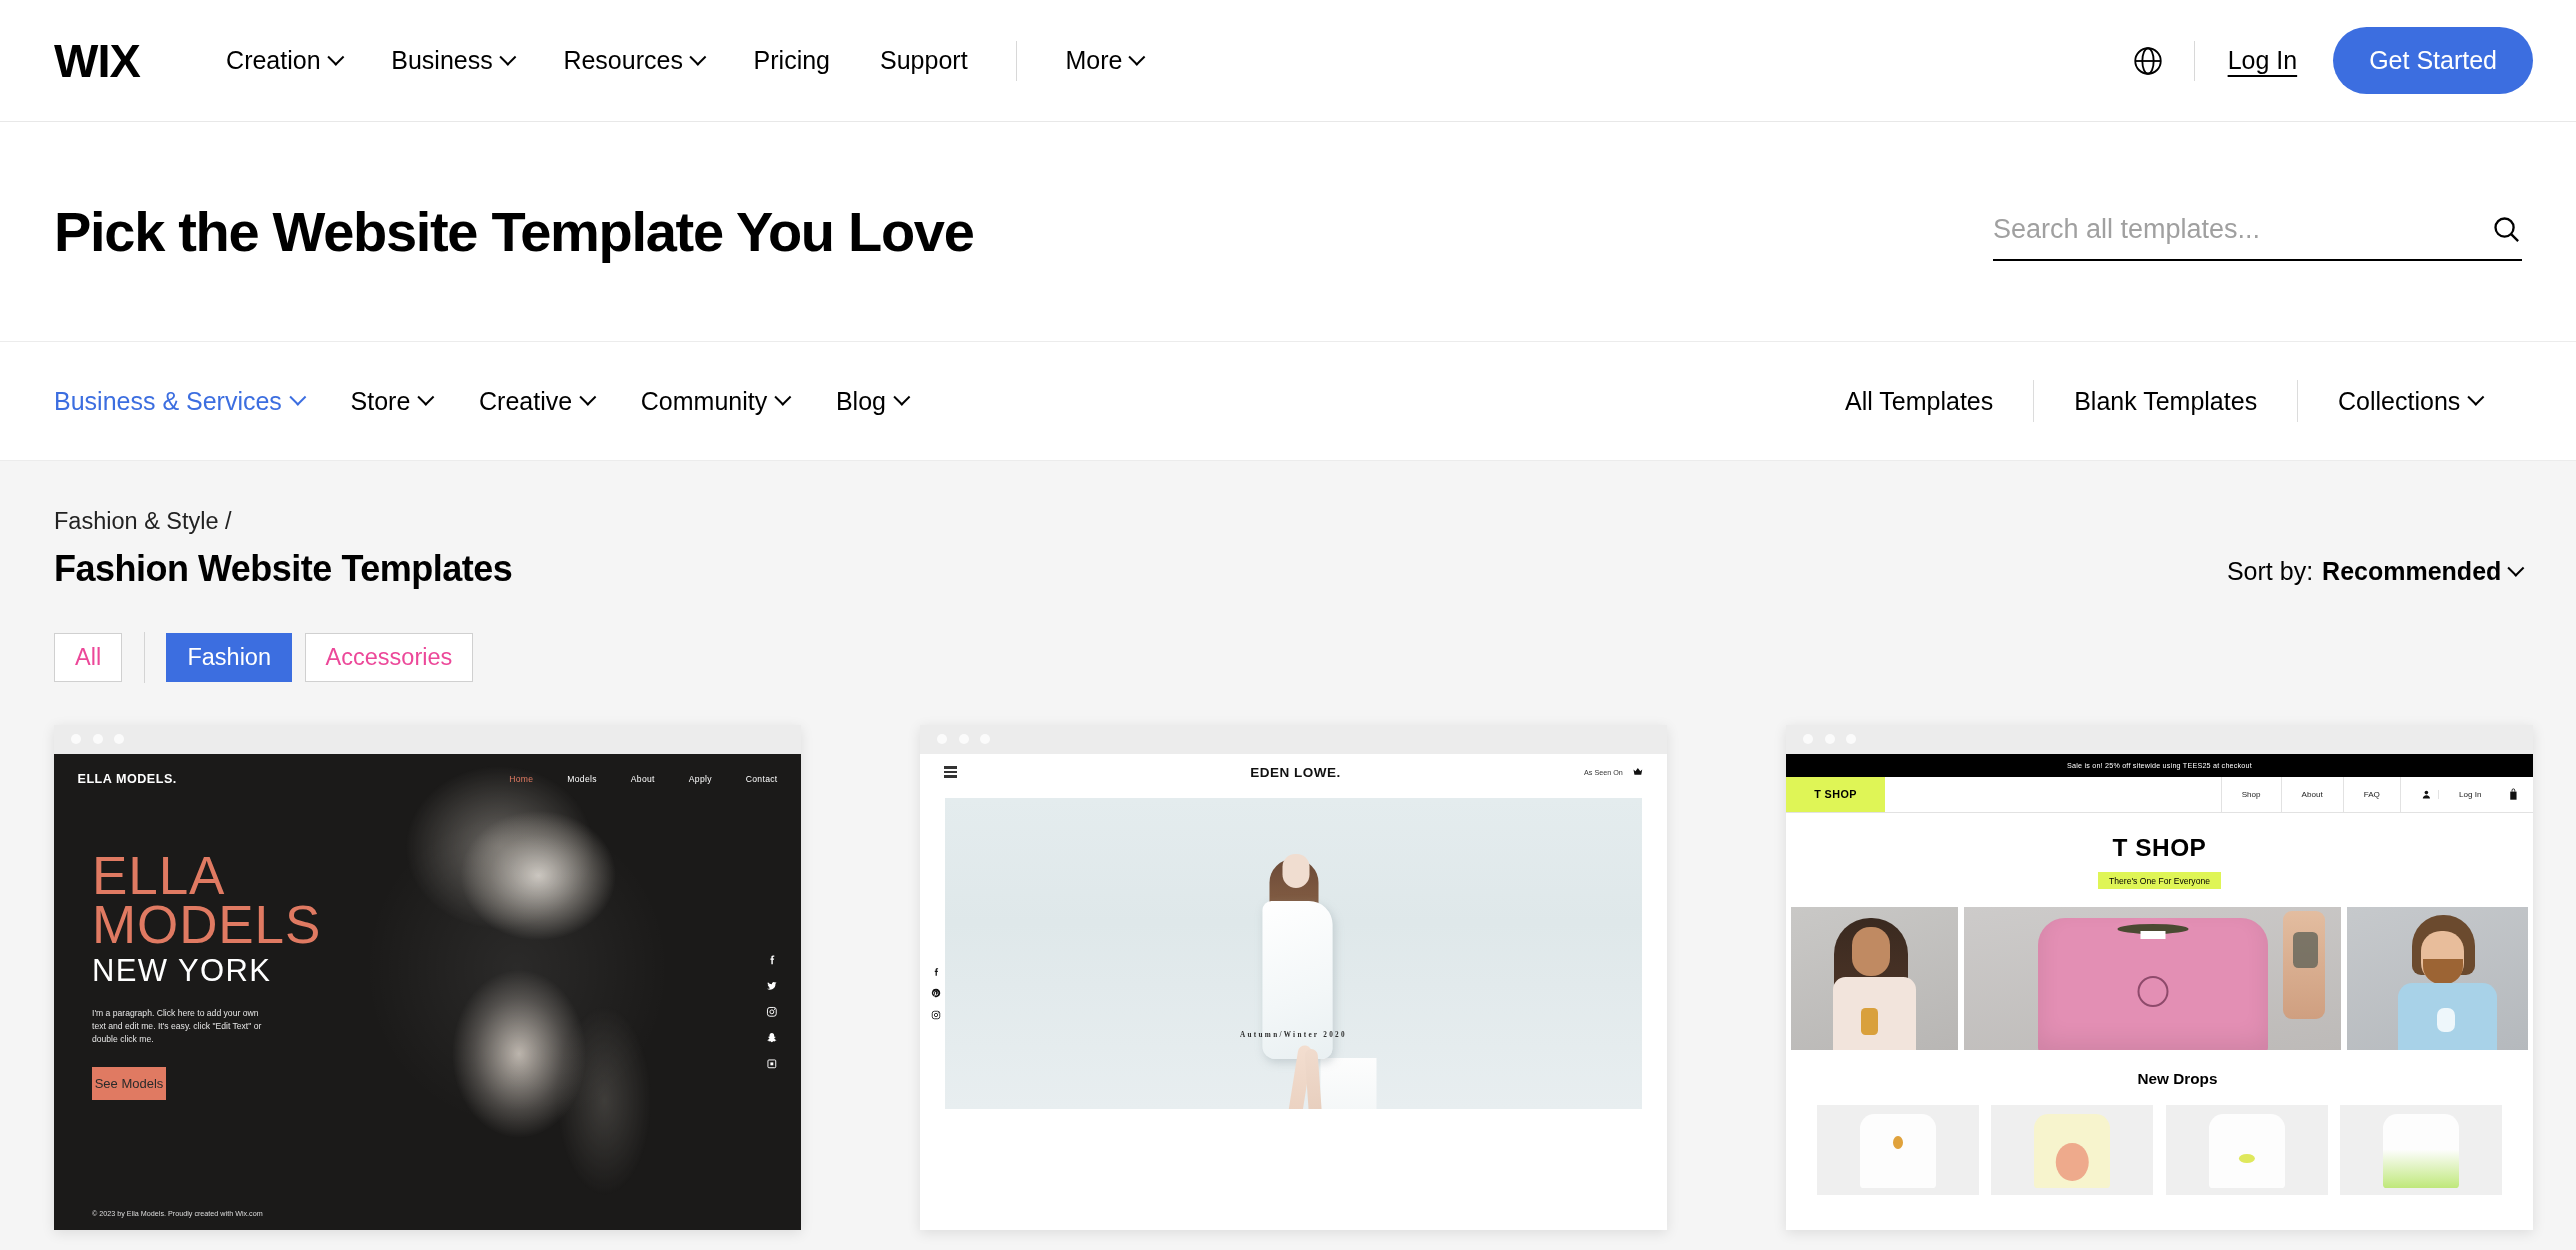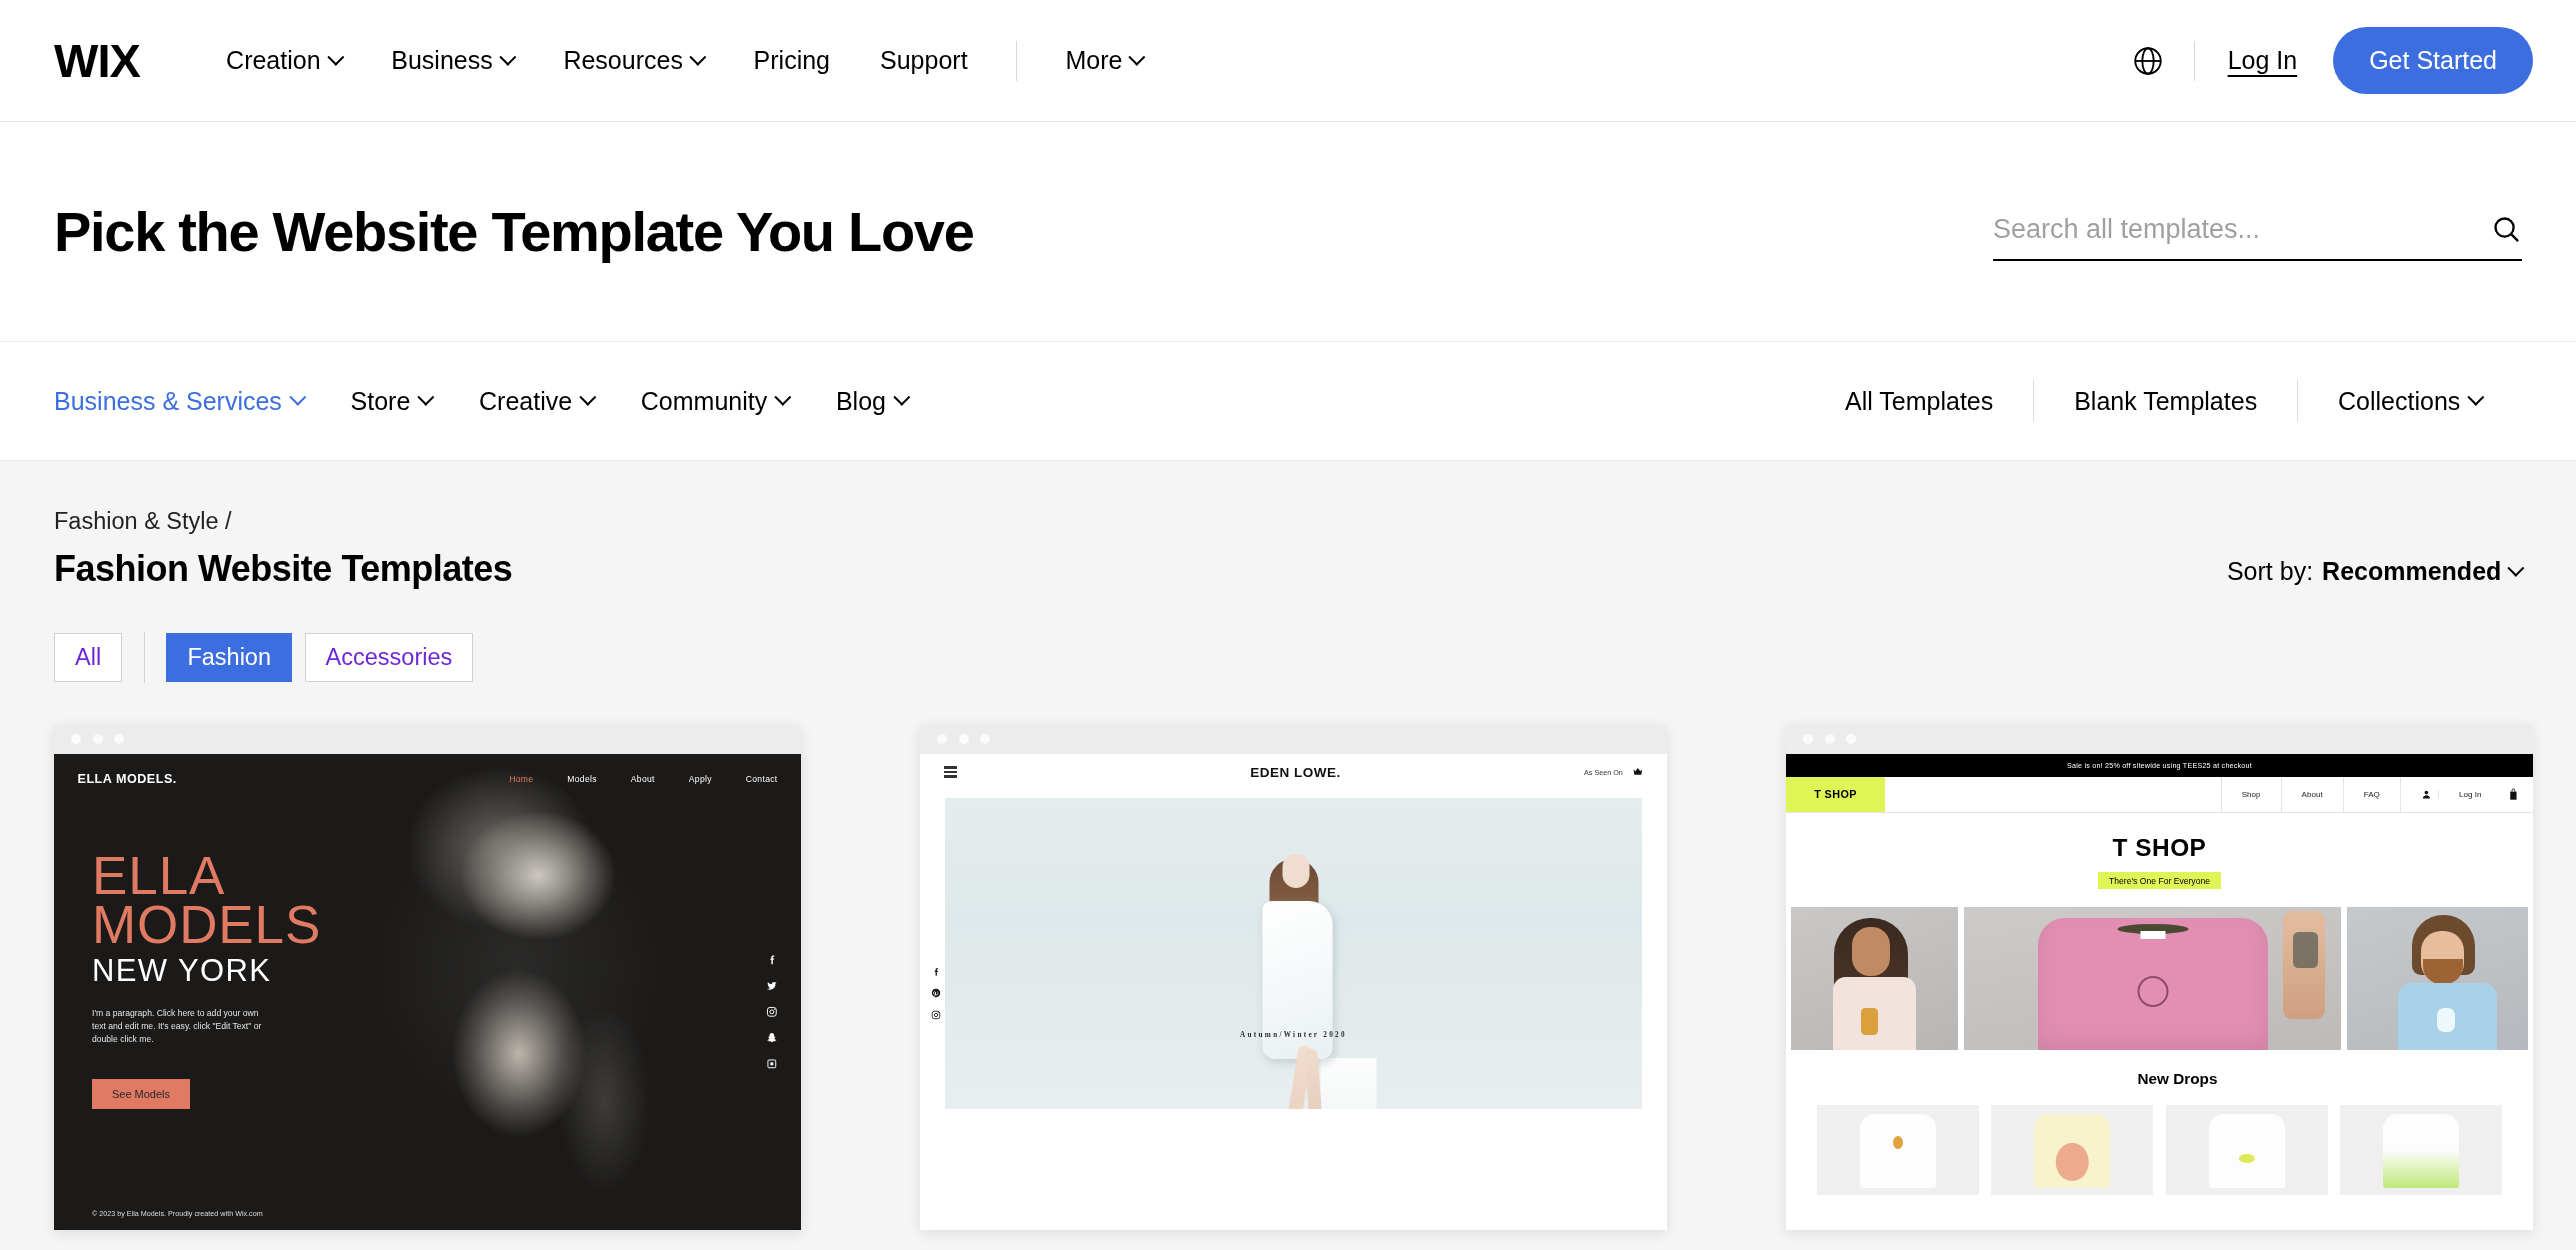--- a/index.html
+++ b/index.html
@@ -182,21 +182,21 @@
   .chips {
     display: flex;
     align-items: center;
     margin-top: 42px;
     gap: 0;
   }
   .chip {
     border: 0.9px solid #d0d0d0;
     background: #fff;
     font-size: 23.5px;
-    color: #6d28d9;
+    color: #ec4899;
     padding: 10px 20px;
     cursor: pointer;
     font-family: "Liberation Sans", sans-serif;
     white-space: nowrap;
   }
   .chip.active {
     background: #3c6ee0;
     border-color: #3c6ee0;
     color: #fff;
   }
@@ -257,22 +257,22 @@
   }
   .ella-text { position:absolute; left:38px; top: 97px; z-index:3; }
   .ella-h1 {
     color:#e07a62; font-size: 53px; line-height: .93;
     font-weight: 400; letter-spacing: 0.9px;
     font-family: "Liberation Sans", sans-serif;
   }
   .ella-sub { color:#fff; font-size: 31px; letter-spacing: 1.4px; margin-top: 3.6px; }
   .ella-p { color:#e6e6e6; font-size: 8.6px; line-height: 1.55; margin-top: 18px; width: 181px; }
   .ella-btn {
-    margin-top: 32px; background:#e07a62; color:#2a2a2a;
-    font-size: 11px; padding: 9px 0; width: 98px; text-align:center;
+    margin-top: 20px; background:#e07a62; color:#2a2a2a;
+    font-size: 13px; padding: 9px 0; width: 74px; text-align:center;
   }
   .ella-foot { position:absolute; left:38px; bottom: 12.6px; color:#ddd; font-size: 7.2px; z-index:3; }
   .ella-social { position:absolute; right: 23.5px; top: 200px; display:flex; flex-direction:column; gap:14.4px; z-index:4; }
   .ella-social svg { display:block; }
 
   
   .eden { background:#fff; width:100%; height:100%; position:relative; }
   .eden-top { display:flex; align-items:center; padding: 12.6px 23.5px; }
   .hamb { display:flex; flex-direction:column; gap:2.3px; }
   .hamb i { display:block; width: 13.5px; height: 2.3px; background:#333; }

